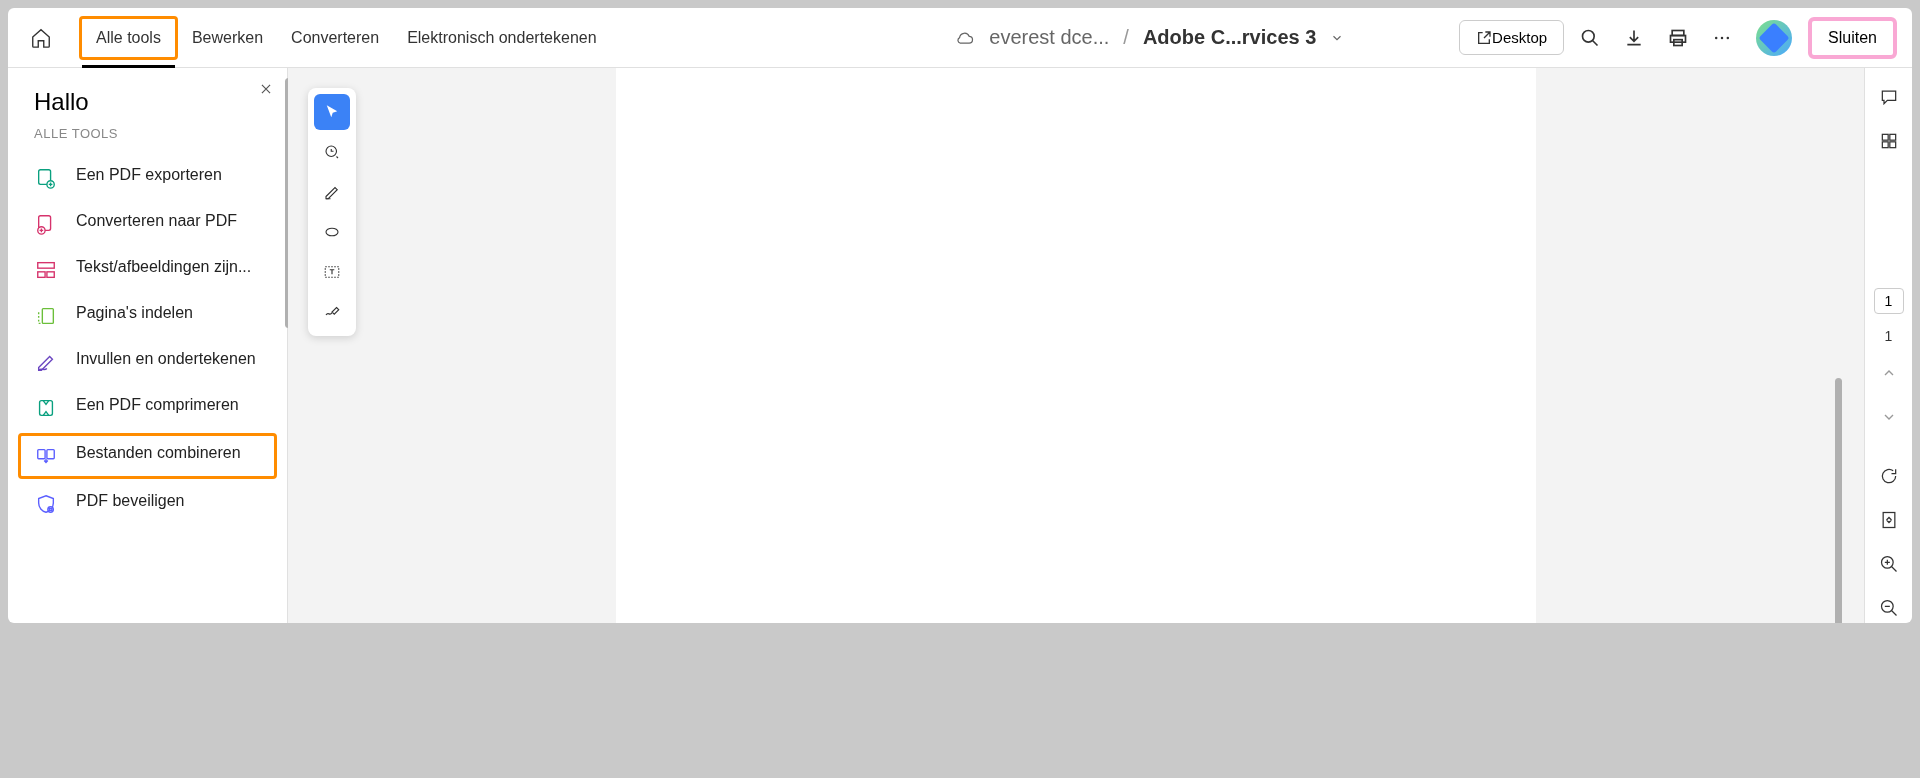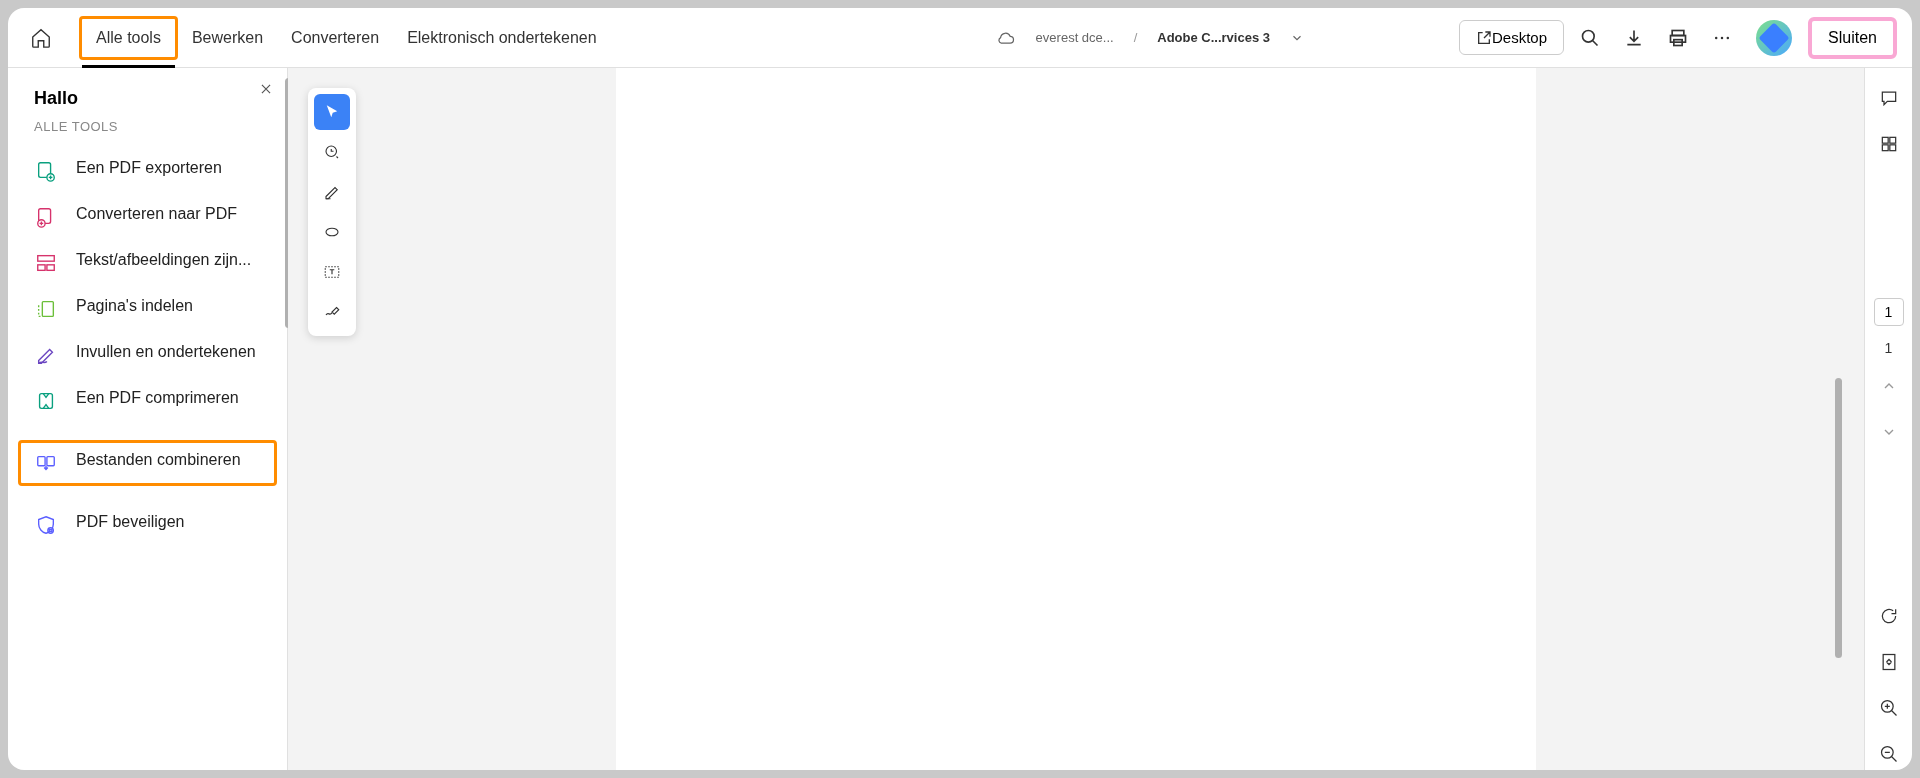--- a/index.html
+++ b/index.html
@@ -1,41 +1,41 @@
 <!DOCTYPE html>
 <html><head>
 <meta charset="utf-8">
 <style>
 * { box-sizing: border-box; margin: 0; padding: 0; }
 body { font-family: -apple-system, BlinkMacSystemFont, "Segoe UI", sans-serif; background: #c9c9c9; width: 1920px; height: 778px; overflow: hidden; }
-.app-frame { background: #fff; margin: 8px; height: 762px; border-radius: 16px; overflow: hidden; display: flex; flex-direction: column; }
+.app-frame { background: #fff; margin: 8px; height: 615px; border-radius: 6px; overflow: hidden; display: flex; flex-direction: column; }
 .topbar { height: 60px; border-bottom: 1px solid #e0e0e0; display: flex; align-items: center; padding: 0 15px; }
 .home-btn { width: 36px; height: 36px; display: flex; align-items: center; justify-content: center; cursor: pointer; margin-right: 20px; }
 .nav-tabs { display: flex; align-items: center; height: 100%; }
 .nav-tab { padding: 0 14px; height: 100%; display: flex; align-items: center; font-size: 16px; color: #333; cursor: pointer; position: relative; }
 .nav-tab.highlighted { border: 3px solid #ff8c00; border-radius: 4px; height: 44px; }
 .nav-tab.highlighted::after { content: ""; position: absolute; bottom: -11px; left: 0; right: 0; height: 3px; background: #000; }
-.breadcrumb { margin-left: auto; margin-right: auto; display: flex; align-items: center; gap: 20px; font-size: 13px; color: #333; padding-left: 230px;}
+.breadcrumb { margin-left: auto; margin-right: auto; display: flex; align-items: center; gap: 14px; font-size: 20px; color: #333; padding-left: 230px;}
 .breadcrumb .cloud { color: #666; }
 .breadcrumb .sep { color: #999; }
 .breadcrumb .current { font-weight: 600; }
 .top-actions { display: flex; align-items: center; gap: 8px; }
 .desktop-btn { border: 1px solid #ccc; border-radius: 6px; padding: 8px 16px; font-size: 15px; display: flex; align-items: center; cursor: pointer; background: #fff; }
 .iconbtn { width: 36px; height: 36px; display: flex; align-items: center; justify-content: center; cursor: pointer; border-radius: 4px; }
 .avatar { width: 36px; height: 36px; border-radius: 50%; display: flex; align-items: center; justify-content: center; background: linear-gradient(135deg, #7de08a, #4aa8ff); margin: 0 8px; }
 .avatar-inner { width: 22px; height: 22px; background: #3a7fff; transform: rotate(45deg); border-radius: 3px; }
 .close-btn { border: 4px solid #f9a8d4; border-radius: 6px; padding: 8px 16px; font-size: 16px; cursor: pointer; background: #fff; }
 .main { flex: 1; display: flex; overflow: hidden; }
 .sidebar { width: 280px; border-right: 1px solid #e0e0e0; padding: 20px 0; position: relative; }
 .sidebar-close { position: absolute; top: 14px; right: 14px; font-size: 18px; color: #555; cursor: pointer; }
-.sidebar h2 { font-size: 18px; font-weight: 700; padding: 0 26px 10px; }
+.sidebar h2 { font-size: 24px; font-weight: 400; padding: 0 26px 10px; }
 .sidebar-sub { font-size: 16px; color: #333; padding: 0 26px 22px; line-height: 1.5; border-bottom: 1px solid #eee; margin-bottom: 20px; }
 .section-label { font-size: 13px; color: #888; padding: 0 26px 14px; letter-spacing: 0.5px; }
 .tool-item { display: flex; align-items: flex-start; gap: 18px; padding: 11px 26px; cursor: pointer; font-size: 16px; color: #222; }
-.tool-item.highlighted { border: 3px solid #ff8c00; border-radius: 4px; margin: 16px 10px; padding: 8px 13px; }
+.tool-item.highlighted { border: 3px solid #ff8c00; border-radius: 4px; margin: 2px 10px; padding: 8px 13px; }
 .tool-icon { width: 24px; height: 24px; flex-shrink: 0; display: flex; align-items: center; justify-content: center; }
 .scroll-track { position: absolute; right: -5px; top: 10px; width: 7px; height: 250px; background: #b0b0b0; border-radius: 4px; }
 .doc-area { flex: 1; background: #f3f3f3; position: relative; display: flex; }
 .left-toolbar { position: absolute; left: 20px; top: 20px; background: #fff; border-radius: 8px; padding: 6px; display: flex; flex-direction: column; gap: 4px; box-shadow: 0 2px 8px rgba(0,0,0,0.15); }
 .lt-item { width: 36px; height: 36px; display: flex; align-items: center; justify-content: center; cursor: pointer; border-radius: 6px; }
 .lt-item.active { background: #3b82f6; }
 .page-canvas { background: #fff; margin: 0 auto; width: 920px; height: 100%; }
 .right-scroll { position: absolute; right: 22px; top: 310px; width: 7px; height: 280px; background: #b0b0b0; border-radius: 4px; }
 .right-rail { width: 48px; border-left: 1px solid #e0e0e0; display: flex; flex-direction: column; align-items: center; padding-top: 14px; gap: 14px; }
 .rr-item { width: 32px; height: 32px; display: flex; align-items: center; justify-content: center; cursor: pointer; }

